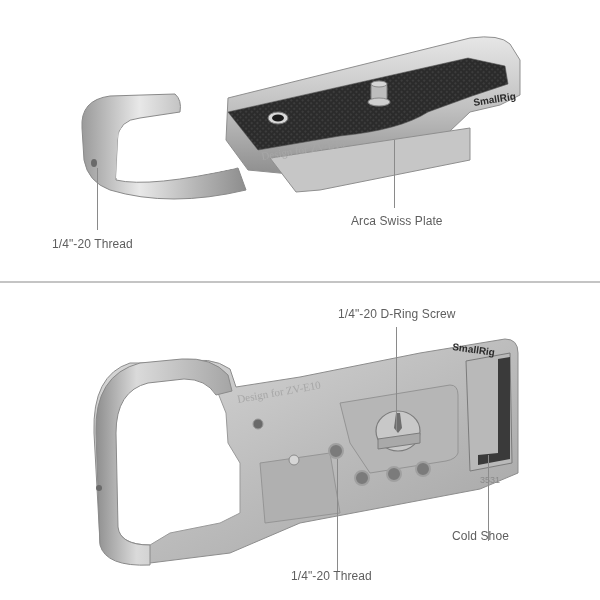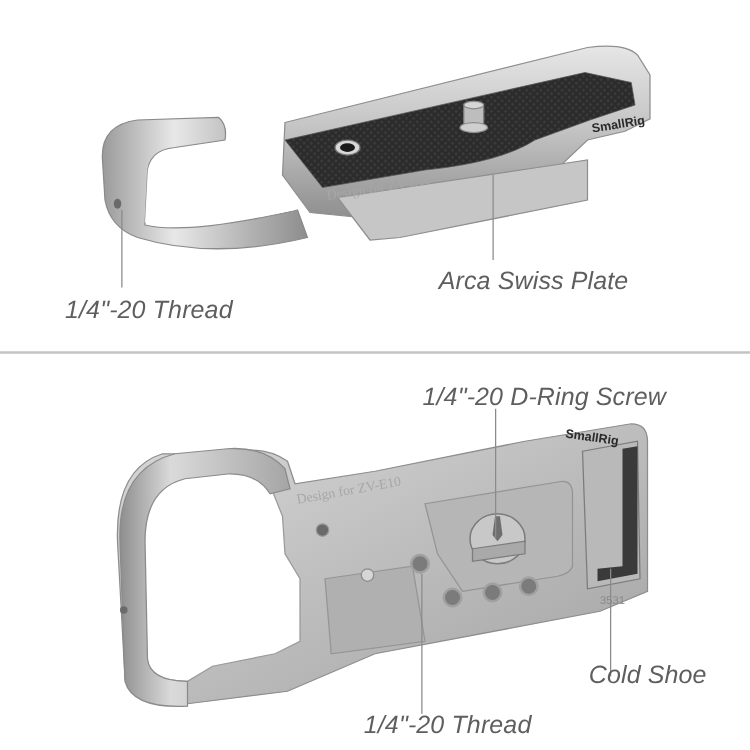--- a/index.html
+++ b/index.html
@@ -2,21 +2,21 @@
 <html><head>
 <meta charset="utf-8">
 <style>
   html, body { margin: 0; padding: 0; background: #ffffff; }
   body { width: 600px; height: 600px; position: relative; overflow: hidden;
          font-family: "Liberation Sans", "DejaVu Sans", sans-serif; }
   .panel { position: absolute; left: 0; width: 600px; }
   #top-panel { top: 0; height: 282px; }
   #bottom-panel { top: 283px; height: 317px; }
   .divider { position: absolute; left: 0; top: 281px; width: 600px; height: 2px; background: #c4c4c4; }
-  .label { position: absolute; font-size: 20px; color: #5e5e5e; white-space: nowrap; letter-spacing: 0.1px; font-style: italic; }
+  .label { position: absolute; font-size: 12px; color: #5e5e5e; white-space: nowrap; letter-spacing: 0.1px; }
   .leader { position: absolute; width: 1px; background: #8a8a8a; }
   svg { position: absolute; left: 0; top: 0; }
   .engrave { font-family: "Liberation Serif", serif; font-size: 11px; fill: #a7a7a7; }
   .brand { font-family: "Liberation Sans", sans-serif; font-weight: bold; font-size: 10px; fill: #2a2a2a; }
 </style>
 </head>
 <body>
 
 <div id="top-panel" class="panel">
   <svg width="600" height="282" viewBox="0 0 600 282">
@@ -112,17 +112,17 @@
 
     <text class="engrave" x="238" y="120" transform="rotate(-10 238 120)" font-size="9">Design for ZV-E10</text>
     <text class="brand" x="452" y="67" transform="rotate(8 452 67)" font-size="8">SmallRig</text>
     <text x="480" y="200" font-size="9" fill="#8a8a8a" font-family="Liberation Sans, sans-serif">3531</text>
   </svg>
 
   <div class="label" style="left:338px; top:24px;">1/4"-20 D-Ring Screw</div>
   <div class="leader" style="left:396px; top:44px; height:104px;"></div>
 
   <div class="leader" style="left:488px; top:172px; height:86px;"></div>
-  <div class="label" style="left:471px; top:246px;">Cold Shoe</div>
+  <div class="label" style="left:452px; top:246px;">Cold Shoe</div>
 
   <div class="leader" style="left:337px; top:176px; height:112px;"></div>
   <div class="label" style="left:291px; top:286px;">1/4"-20 Thread</div>
 </div>
 
 </body></html>

